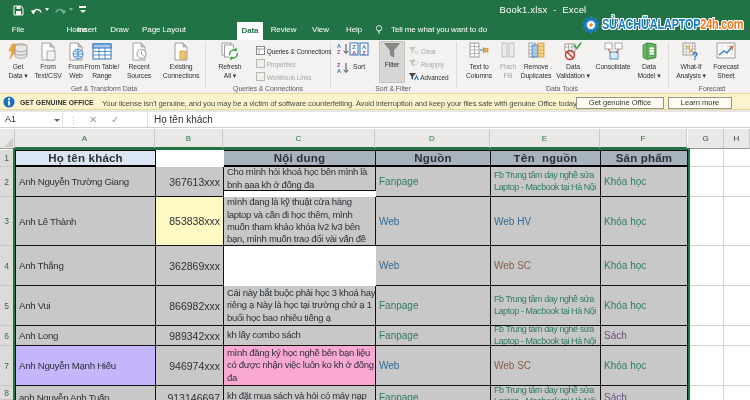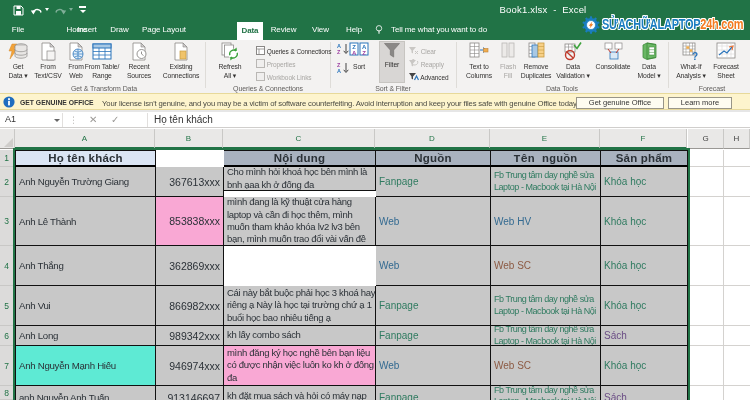--- a/index.html
+++ b/index.html
@@ -427,21 +427,21 @@
   <div class="cell wrap" style="left:224px;top:38px;width:152px;height:24px;background:#c8c8c8;">
       <span>Cho mình hỏi khoá học bên mình là<br>bnh ạaa kh ở đống đa</span>
     </div>
   <div class="cell cl fD green" style="left:376px;top:38px;width:115px;height:30px;background:#c8c8c8;">Fanpage</div>
   <div class="cell ewrap green" style="left:491px;top:38px;width:110px;height:30px;background:#c8c8c8;">
       <span>Fb Trung tâm day nghề sửa<br>Laptop - Macbook tại Hà Nội</span>
     </div>
   <div class="cell cl fD green" style="left:601px;top:38px;width:87px;height:30px;background:#c8c8c8;">Khóa học</div>
 
   <div class="cell cl fA" style="left:15px;top:68px;width:141px;height:49px;background:#c8c8c8;border-left:1.5px solid #111;">Anh Lê Thành</div>
-  <div class="cell cr" style="left:156px;top:68px;width:68px;height:49px;background:#f9a8d4;">853838xxx</div>
+  <div class="cell cr" style="left:156px;top:68px;width:68px;height:49px;background:#fef9c3;">853838xxx</div>
   <div class="cell wrap" style="left:224px;top:68px;width:152px;height:49px;background:#c8c8c8;">
       <span>mình đang là kỹ thuật cửa hàng<br>laptop và cần đi học thêm, mình<br>muốn tham khảo khóa lv2 lv3 bên<br>bạn, mình muốn trao đổi vài vấn đề</span>
     </div>
   <div class="cell cl fD blue" style="left:376px;top:68px;width:115px;height:49px;background:#c8c8c8;">Web</div>
   <div class="cell cl fD blue" style="left:491px;top:68px;width:110px;height:49px;background:#c8c8c8;">Web HV</div>
   <div class="cell cl fD green" style="left:601px;top:68px;width:87px;height:49px;background:#c8c8c8;">Khóa học</div>
 
   <div class="cell cl fA" style="left:15px;top:117px;width:141px;height:40px;background:#c8c8c8;border-left:1.5px solid #111;">Anh Thắng</div>
   <div class="cell cr" style="left:156px;top:117px;width:68px;height:40px;background:#c8c8c8;">362869xxx</div>
   <div class="cell cl fD blue" style="left:376px;top:117px;width:115px;height:40px;background:#c8c8c8;">Web</div>
@@ -463,21 +463,21 @@
   <div class="cell cr" style="left:156px;top:197px;width:68px;height:20px;background:#c8c8c8;">989342xxx</div>
   <div class="cell wrap" style="left:224px;top:197px;width:152px;height:20px;background:#c8c8c8;">
       <span>kh lấy combo sách</span>
     </div>
   <div class="cell cl fD green" style="left:376px;top:197px;width:115px;height:20px;background:#c8c8c8;">Fanpage</div>
   <div class="cell ewrap green" style="left:491px;top:197px;width:110px;height:20px;background:#c8c8c8;">
       <span>Fb Trung tâm day nghề sửa<br>Laptop - Macbook tại Hà Nội</span>
     </div>
   <div class="cell cl fD purple" style="left:601px;top:197px;width:87px;height:20px;background:#c8c8c8;">Sách</div>
 
-  <div class="cell cl fA" style="left:15px;top:217px;width:141px;height:40px;background:#5eead4;border-left:1.5px solid #111;">Anh Nguyễn Mạnh Hiếu</div>
+  <div class="cell cl fA" style="left:15px;top:217px;width:141px;height:40px;background:#c4b5fd;border-left:1.5px solid #111;">Anh Nguyễn Mạnh Hiếu</div>
   <div class="cell cr" style="left:156px;top:217px;width:68px;height:40px;background:#c8c8c8;">946974xxx</div>
   <div class="cell wrap" style="left:224px;top:217px;width:152px;height:40px;background:#f9a8d4;">
       <span>mình đăng ký học nghề bên bạn liệu<br>có được nhận việc luôn ko kh ở đống<br>đa</span>
     </div>
   <div class="cell cl fD blue" style="left:376px;top:217px;width:115px;height:40px;background:#c8c8c8;">Web</div>
   <div class="cell cl fD orange" style="left:491px;top:217px;width:110px;height:40px;background:#c8c8c8;">Web SC</div>
   <div class="cell cl fD green" style="left:601px;top:217px;width:87px;height:40px;background:#c8c8c8;">Khóa học</div>
 
   <div class="cell cl fA" style="left:15px;top:257px;width:141px;height:20px;background:#c8c8c8;border-left:1.5px solid #111;border-bottom:none;align-items:flex-start;padding-top:6px;">anh Nguyễn Anh Tuấn</div>
   <div class="cell cr" style="left:156px;top:257px;width:68px;height:20px;background:#c8c8c8;border-bottom:none;align-items:flex-start;padding-top:6px;">913146697</div>

